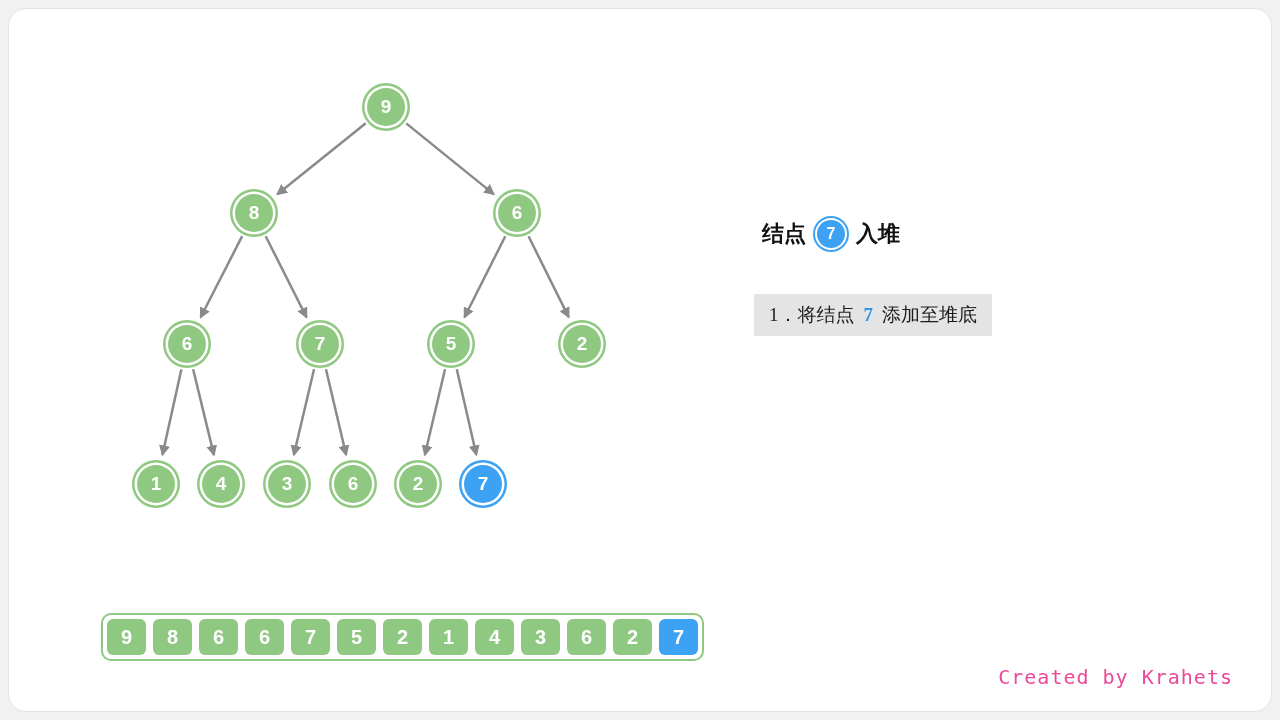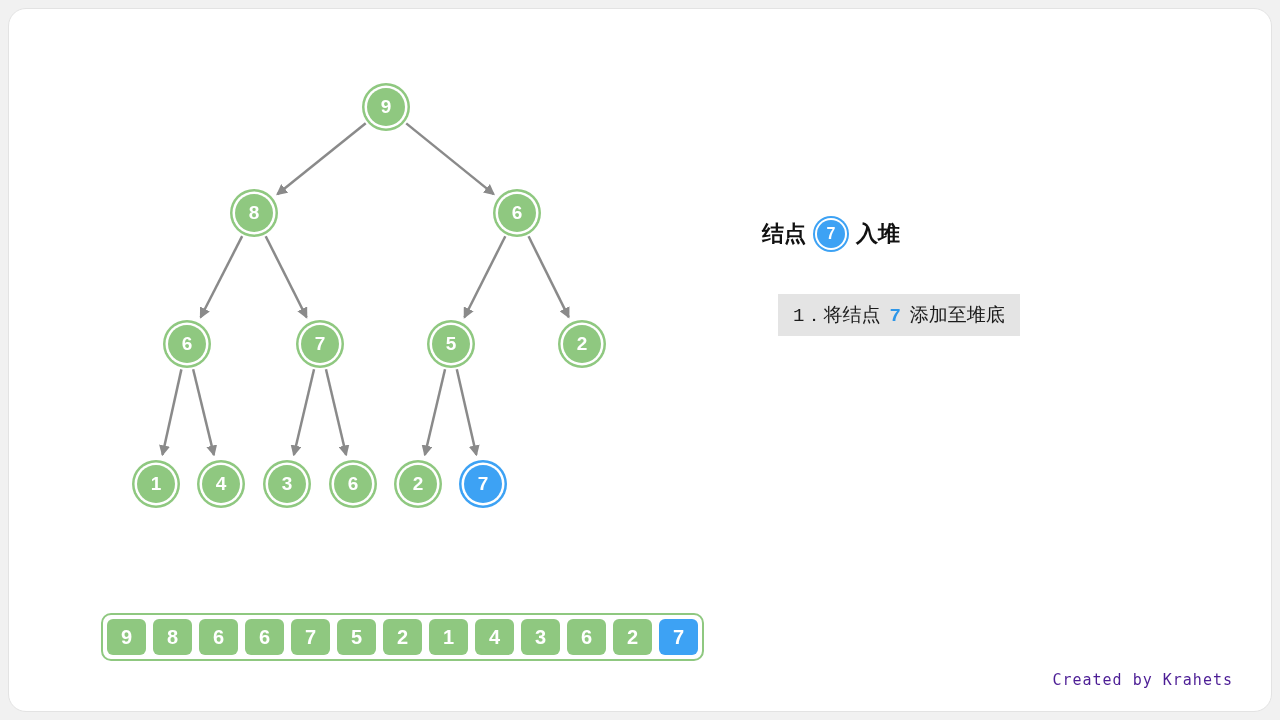--- a/index.html
+++ b/index.html
@@ -51,24 +51,23 @@
     box-shadow: 0 0 0 2px #ffffff, 0 0 0 4px var(--blue, #3DA2F4);
     display: flex; align-items: center; justify-content: center;
     color: #ffffff; font-size: 16px; font-weight: bold;
     margin: 0 4px;
   }
   .step-box {
     position: absolute;
     left: 745px; top: 285px;
     background: var(--stepbg, #E4E4E4);
     padding: 8px 15px;
-    font-family: Liberation Mono, monospace;
+    font-family: Liberation Serif, serif;
     font-size: 19px; color: #1c1c1c;
     white-space: nowrap;
-    margin-left: 24px;
   }
   .step-box .step-val {
     color: var(--stepblue, #2D96E8);
     font-weight: bold;
     margin: 0 9px;
   }
   .array-box {
     position: absolute;
     left: 92px; top: 604px;
     display: inline-flex; gap: 7px;
@@ -82,21 +81,21 @@
     border-radius: 6px;
     display: flex; align-items: center; justify-content: center;
     color: #ffffff; font-size: 20px; font-weight: bold;
     background: var(--green, #8FC880);
   }
   .cell.blue { background: var(--blue, #3DA2F4); }
   .watermark {
     position: absolute;
     right: 38px; bottom: 22px;
     font-family: "DejaVu Sans Mono", "Liberation Mono", monospace;
-    font-size: 15px; color: #4c1d95;
+    font-size: 20px; color: #ec4899;
     letter-spacing: 1px;
     margin-left: 27px;
   }
 </style>
 </head>
 <body>
 
 <div class="card">
 
   <div class="tree-wrap">

